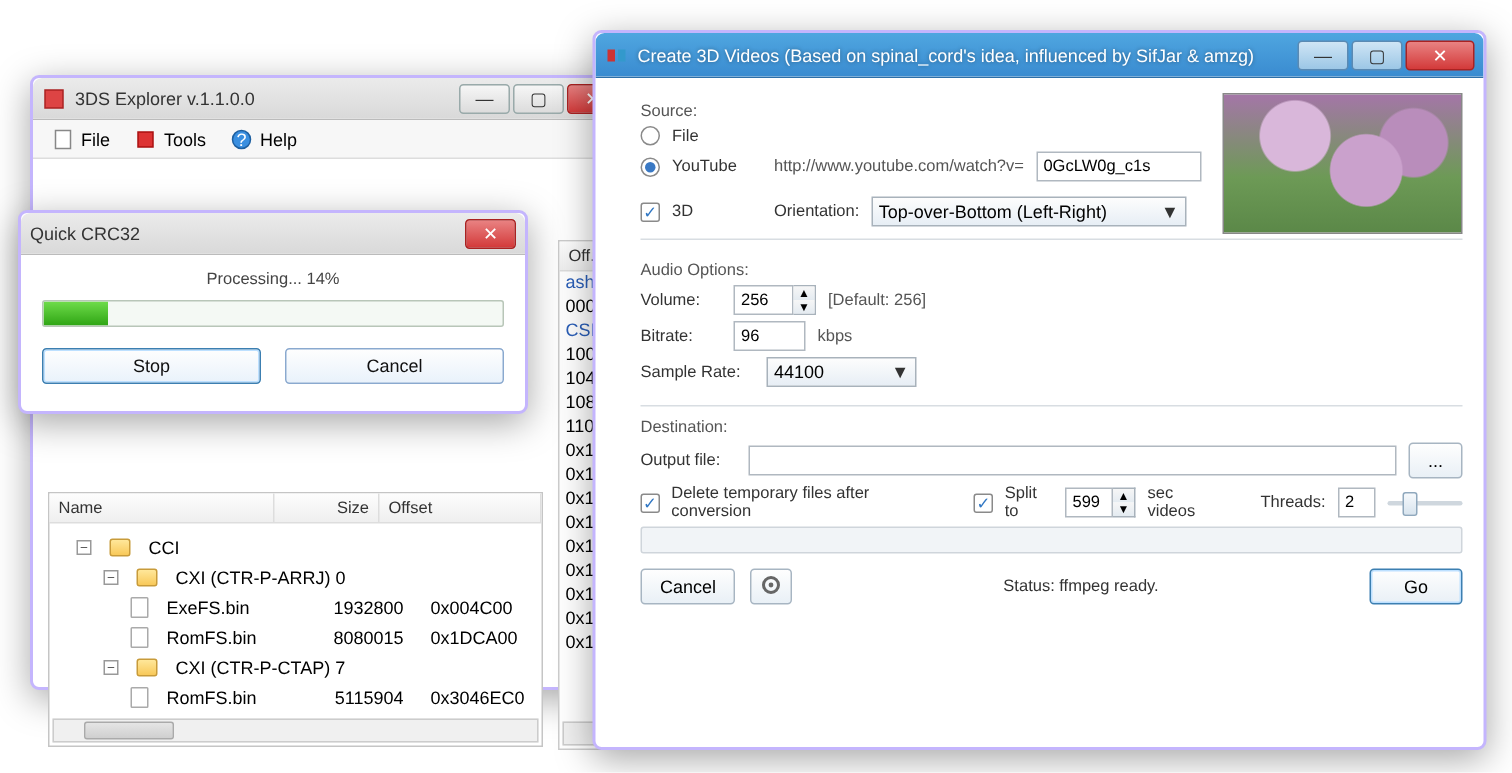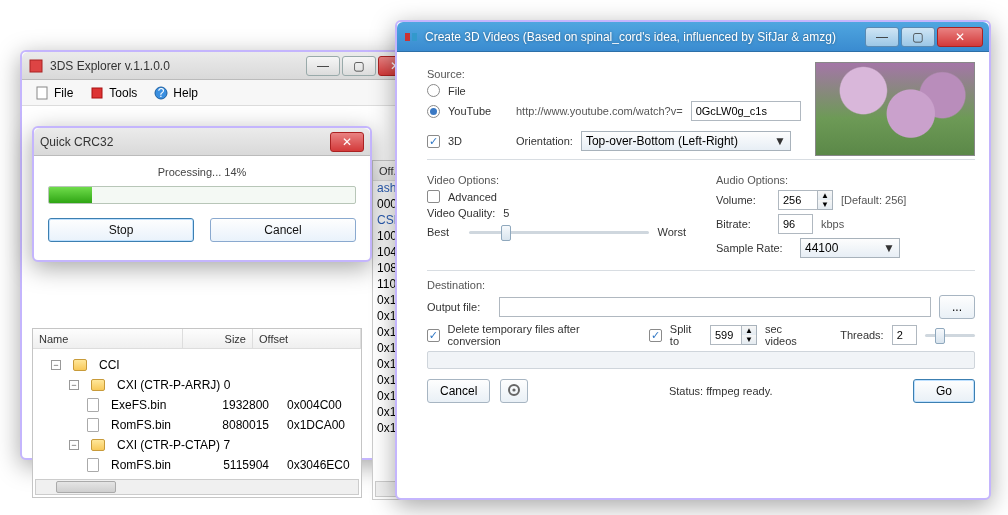--- a/index.html
+++ b/index.html
@@ -36,21 +36,21 @@
 .hscroll .thumb{position:absolute;left:20px;top:1px;height:12px;width:60px;background:linear-gradient(#e5e5e5,#cfcfcf);border:1px solid #aaa;border-radius:2px;}
 
 
 #rightcols { left:350px; top:108px; width:70px; height:340px; position:absolute; background:#fff; border:1px solid #ccc; overflow:hidden;}
 #rightcols .grid-head{height:20px;}
 #rightcols .cell{display:flex;height:16px;font-size:11px;}
 #rightcols .cell span{padding:0 4px;}
 #rightcols .group{color:#2b5fb8;padding:0 4px;height:16px;}
 
 
-#win-crc { left:12px; top:126px; width:340px; height:136px; z-index:5;margin-left:20px; }
+#win-crc { left:12px; top:140px; width:340px; height:136px; z-index:5; }
 #win-crc .body{padding:10px 14px;}
 .progress-text{ text-align:center; font-size:11px; color:#444; margin-bottom:8px;}
 .progressbar{ height:18px; border:1px solid #b8c6b8; border-radius:2px; background:#f4f9f4; position:relative; overflow:hidden;}
 .progressbar .fill{ position:absolute; left:0; top:0; bottom:0; width:14%; background:linear-gradient(#6fdc4b,#2fa514);}
 .btn-row{display:flex;gap:16px;margin-top:14px;}
 .btn{flex:1;height:24px;border:1px solid #8aa9cf;border-radius:3px;background:linear-gradient(#fefefe,#e9f2fb);color:#111;cursor:default;display:flex;align-items:center;justify-content:center;}
 .btn.default{border-color:#3c7fb1; box-shadow:0 0 0 1px #bde0ff inset;}
 
 
 #win-3dv { left:395px; top:20px; width:596px; height:480px; z-index:10; }
@@ -329,54 +329,35 @@
       <div class="select" style="width:210px">
         <span>Top-over-Bottom (Left-Right)</span>
           <span class="arrow">▼</span>
       </div>
     </div>
 
     <hr class="div">
 
     <div class="cols">
       <div>
-        <div class="section-label">Video Options:</div>
-        <div class="row">
-          <span class="checkbox"></span>
-          <span class="label">Advanced</span>
-        </div>
-        <div class="row">
-          <span class="label">Video Quality:</span>
-          <span class="label">5</span>
-        </div>
-        <div class="row">
-          <span class="label" style="width:34px">Best</span>
-          <div class="slider">
-            <div class="track"></div>
-              <div class="thumb" style="left:18%"></div>
-          </div>
-          <span class="label">Worst</span>
-        </div>
-      </div>
-      <div>
         <div class="section-label">Audio Options:</div>
         <div class="row">
           <span class="label" style="width:54px">Volume:</span>
           <div class="spin">
             <span class="input">256</span>
             <div class="arrows">
                 <span>▲</span>
                 <span>▼</span>
               </div>
           </div>
           <span class="static">[Default: 256]</span>
         </div>
         <div class="row">
           <span class="label" style="width:54px">Bitrate:</span>
-          <span class="input" style="width:35px">96</span>
+          <span class="input" style="width:48px">96</span>
           <span class="static">kbps</span>
         </div>
         <div class="row">
           <span class="label" style="width:76px">Sample Rate:</span>
           <div class="select" style="width:100px">
             <span>44100</span>
               <span class="arrow">▼</span>
           </div>
         </div>
       </div>

